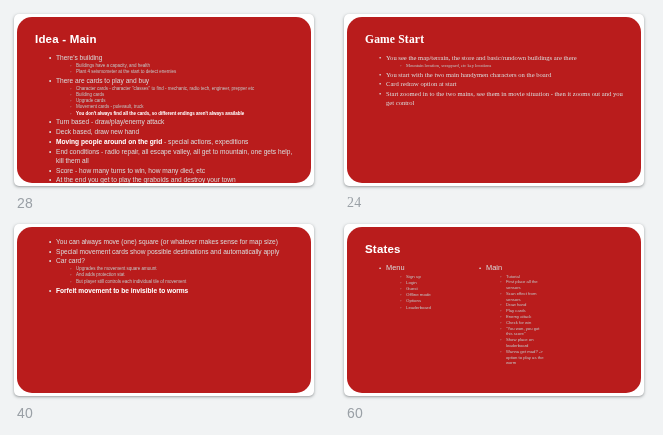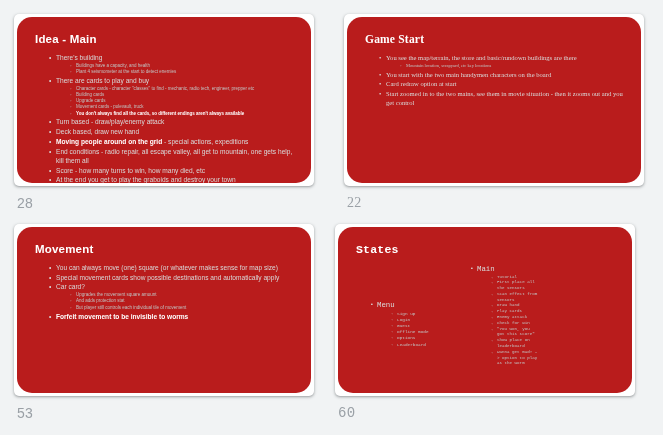--- a/index.html
+++ b/index.html
@@ -21,21 +21,21 @@
     padding: 14px 0 0 14px;
     box-sizing: border-box;
   }
   .slide-cell {
     position: absolute;
     width: 300px;
   }
   .cell-0 { left: 14px;  top: 14px; }
   .cell-1 { left: 344px; top: 14px; font-family: Liberation Serif, serif; }
   .cell-2 { left: 14px;  top: 224px; }
-  .cell-3 { left: 335px; top: 224px; font-family: Liberation Mono, monospace; }
+  .cell-3 { left: 344px; top: 224px; }
 
   .card {
     width: 300px;
     height: 172px;
     background: #ffffff;
     border-radius: 5px;
     box-shadow: 0 1px 2px rgba(60,64,67,0.30), 0 1px 3px 1px rgba(60,64,67,0.15);
     padding: 3px;
     box-sizing: border-box;
   }
@@ -105,21 +105,21 @@
   .txt { display: block; }
   .b { font-weight: bold; color: #ffffff; }
 
   
   .cols {
     display: flex;
     margin: 0 0 0 6px;
     align-items: flex-start;
   }
   .col { flex: 0 0 auto; }
-  .col-0 { width: 100px; margin-top: 36px; }
+  .col-0 { width: 100px; }
   .col-1 { width: 96px; }
   .col-2 { width: 84px; }
   .cols ul.lvl1 > li {
     font-size: 7.4px;
     line-height: 10px;
   }
   .cols ul.lvl1 > li > .txt::before { font-size: 6.2px; }
   .cols ul.lvl2 > li {
     font-size: 4.4px;
     line-height: 6.2px;
@@ -230,27 +230,26 @@
             <li>
                 <span class="txt">Card redraw option at start</span>
               </li>
             <li>
                 <span class="txt">Start zoomed in to the two mains, see them in movie situation - then it zooms out and you get control</span>
               </li>
           </ul>
         </div>
       </div>
     </div>
-    <div class="slide-number">22</div>
+    <div class="slide-number">24</div>
   </div>
 
   <div class="slide-cell cell-2">
     <div class="card">
       <div class="surface">
-        <div class="slide-title">Movement</div>
         <div class="slide-body">
           <ul class="lvl1">
             <li>
                 <span class="txt">You can always move (one) square (or whatever makes sense for map size)</span>
               </li>
             <li>
                 <span class="txt">Special movement cards show possible destinations and automatically apply</span>
               </li>
             <li>
                 <span class="txt">Car card?</span>
@@ -266,21 +265,21 @@
                   </li>
               </ul>
             </li>
             <li>
                 <span class="txt b">Forfeit movement to be invisible to worms</span>
               </li>
           </ul>
         </div>
       </div>
     </div>
-    <div class="slide-number">53</div>
+    <div class="slide-number">40</div>
   </div>
 
   <div class="slide-cell cell-3">
     <div class="card">
       <div class="surface">
         <div class="slide-title">States</div>
         <div class="cols">
 
           <div class="col col-0">
             <ul class="lvl1">

